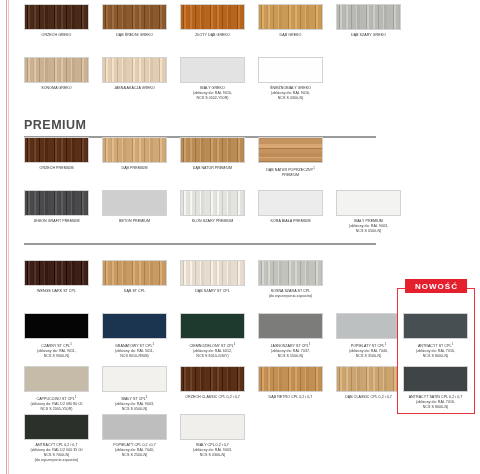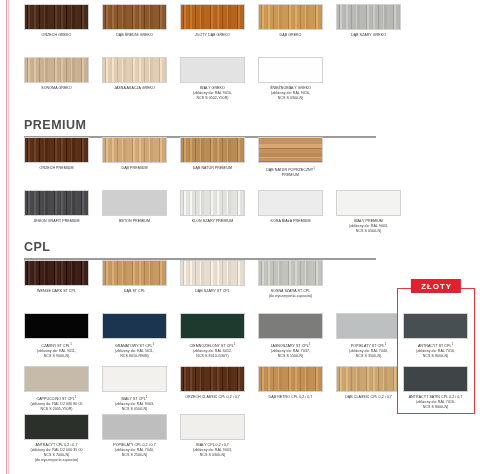--- a/index.html
+++ b/index.html
@@ -156,21 +156,20 @@
         <div class="cell">
           <div class="swatch" style="background: rgb(236, 236, 236);"></div>
           <div class="cap"><span>KORA BIAŁA PREMIUM</span></div>
         </div>
         <div class="cell">
           <div class="swatch" style="background: rgb(243, 243, 241);"></div>
           <div class="cap"><span>BIAŁY PREMIUM</span><span class="sub">(zbliżony do: RAL 9003,</span><span class="sub">NCS S 0500-N)</span></div>
         </div>
       </div>
       <div class="section-head" style="position: absolute; top: 234px;">
-        <div class="section-title">CPL</div>
         <div class="section-rule"></div>
       </div>
       <div class="row" style="position: absolute; top: 260px;">
         <div class="cell">
           <div class="swatch" style="background-image: repeating-linear-gradient(90deg, rgb(61, 32, 24) 0px, rgb(61, 32, 24) 2px, rgb(35, 6, 0) 2px, rgb(35, 6, 0) 3px, rgb(81, 52, 44) 3px, rgb(81, 52, 44) 5px, rgb(61, 32, 24) 5px, rgb(61, 32, 24) 8px, rgb(53, 24, 16) 8px, rgb(53, 24, 16) 9px, rgb(81, 52, 44) 9px, rgb(81, 52, 44) 11px, rgb(61, 32, 24) 11px, rgb(61, 32, 24) 14px, rgb(35, 6, 0) 14px, rgb(35, 6, 0) 15px, rgb(61, 32, 24) 15px, rgb(61, 32, 24) 19px, rgb(81, 52, 44) 19px, rgb(81, 52, 44) 20px, rgb(53, 24, 16) 20px, rgb(53, 24, 16) 23px, rgb(61, 32, 24) 23px, rgb(61, 32, 24) 27px);"></div>
           <div class="cap"><span>WENGE DARK ST CPL</span></div>
         </div>
         <div class="cell">
           <div class="swatch" style="background-image: repeating-linear-gradient(90deg, rgb(199, 154, 99) 0px, rgb(199, 154, 99) 2px, rgb(173, 128, 73) 2px, rgb(173, 128, 73) 3px, rgb(219, 174, 119) 3px, rgb(219, 174, 119) 5px, rgb(199, 154, 99) 5px, rgb(199, 154, 99) 8px, rgb(191, 146, 91) 8px, rgb(191, 146, 91) 9px, rgb(219, 174, 119) 9px, rgb(219, 174, 119) 11px, rgb(199, 154, 99) 11px, rgb(199, 154, 99) 14px, rgb(173, 128, 73) 14px, rgb(173, 128, 73) 15px, rgb(199, 154, 99) 15px, rgb(199, 154, 99) 19px, rgb(219, 174, 119) 19px, rgb(219, 174, 119) 20px, rgb(191, 146, 91) 20px, rgb(191, 146, 91) 23px, rgb(199, 154, 99) 23px, rgb(199, 154, 99) 27px);"></div>
           <div class="cap"><span>DĄB ST CPL</span></div>
@@ -247,21 +246,21 @@
         <div class="cell empty">
           <div class="swatch"></div>
         </div>
         <div class="cell empty">
           <div class="swatch"></div>
         </div>
       </div>
     </div>
 
   <div class="promo" id="promo-box" style="left:397px; top:288px; width:78px; height:126px;">
-    <div class="promo-badge">ZŁOTY</div>
+    <div class="promo-badge">NOWOŚĆ</div>
   </div>
 <div class="cell" style="position: absolute; left: 403px; top: 313px;">
       <div class="swatch" style="background: rgb(72, 79, 83);"></div>
       <div class="cap"><span>ANTRACYT ST CPL</span><sup>1</sup><span class="sub">(zbliżony do: RAL 7016,</span><span class="sub">NCS S 8000-N)</span></div>
     </div>
     <div class="cell" style="position: absolute; left: 403px; top: 366px;">
       <div class="swatch" style="background: rgb(63, 68, 71);"></div>
       <div class="cap"><span>ANTRACYT SATIN CPL 0,2 i 0,7</span><span class="sub">(zbliżony do: RAL 7016,</span><span class="sub">NCS S 8000-N)</span></div>
     </div>
   </div>

